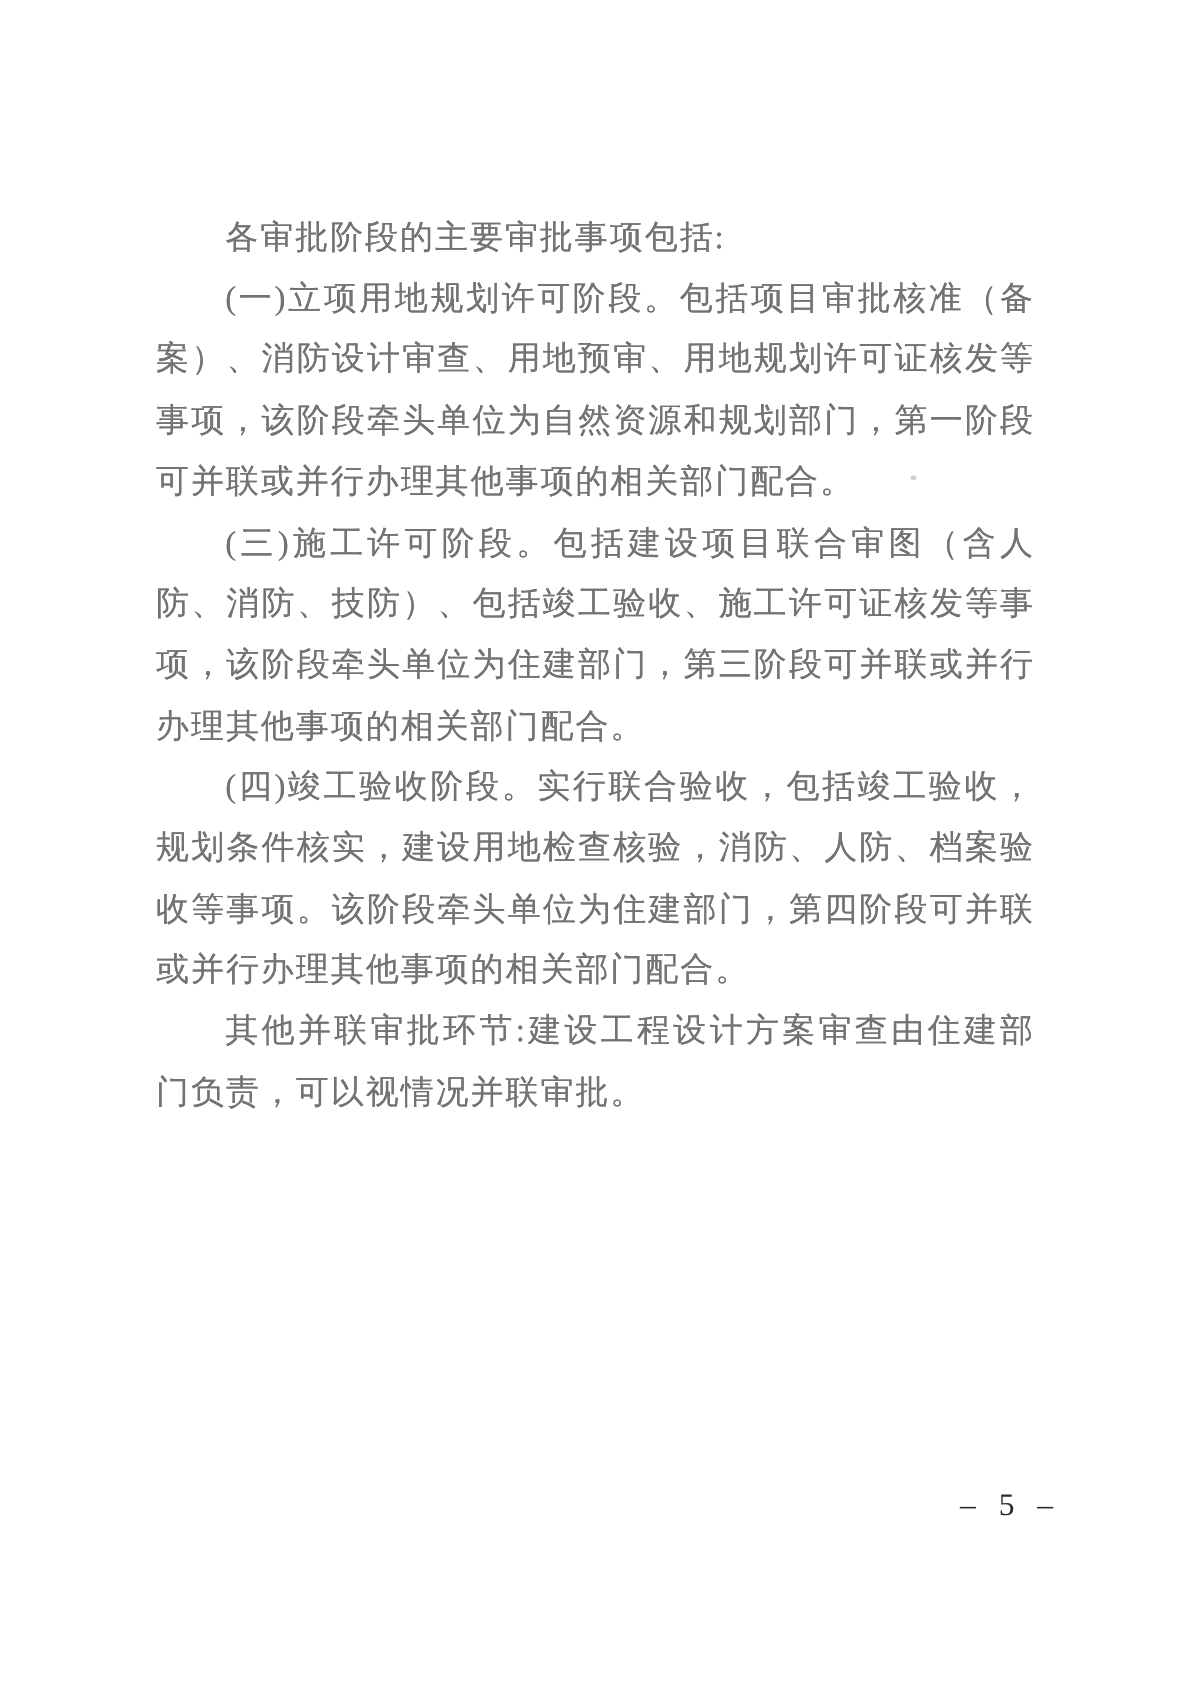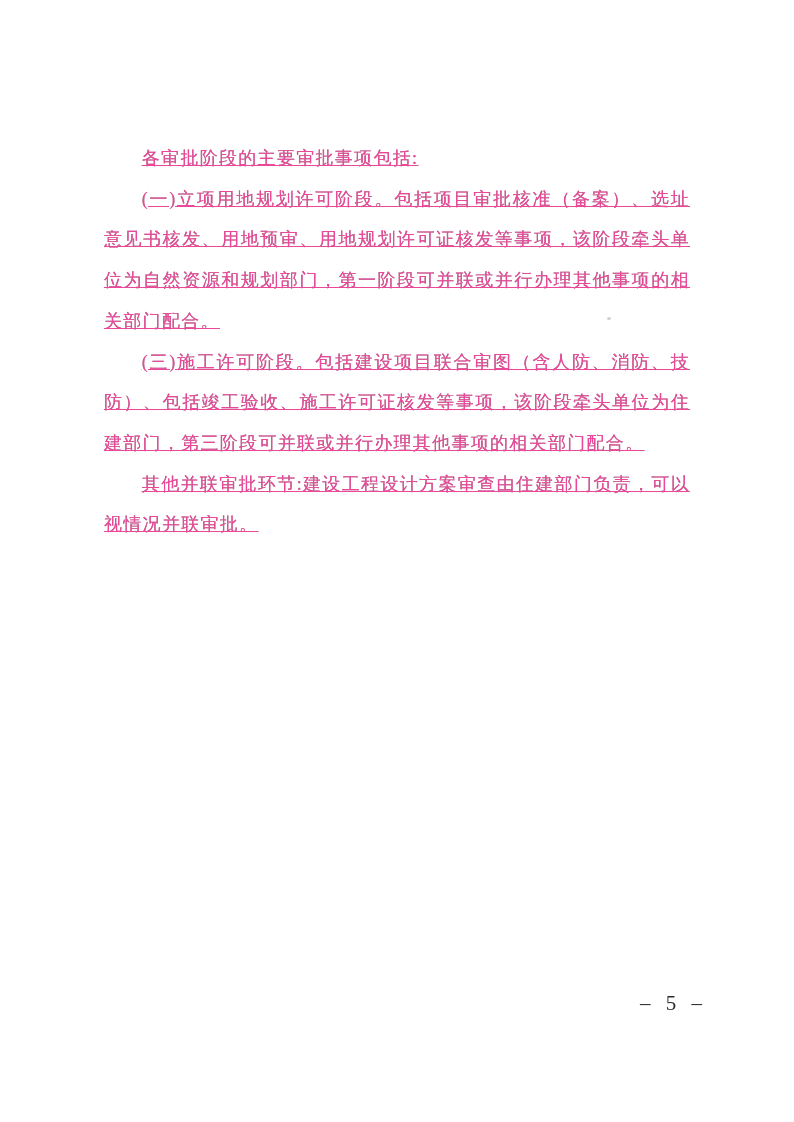--- a/index.html
+++ b/index.html
@@ -13,26 +13,25 @@
     height: 1122px;
     background: #ffffff;
     overflow: hidden;
     font-family: "Liberation Serif", "DejaVu Serif", serif;
   }
   .body-text {
     position: absolute;
     left: 104px;
     top: 138px;
     width: 586px;
-    color: #ec4899;
-    font-size: 18px;
+    color: #737373;
+    font-size: 22px;
     line-height: 40.7px;
     letter-spacing: 1.3px;
     text-align: justify;
-    text-decoration: underline;
   }
   .body-text p {
     margin: 0;
     padding: 0;
     text-indent: 2.1em;
     
     text-shadow: 0 0 0.4px rgba(40,40,40,0.55);
   }
   .page-number {
     position: absolute;
@@ -52,21 +51,22 @@
     background: rgba(120,120,120,0.35);
     border-radius: 50%;
   }
 </style>
 </head>
 <body>
 
 <div class="page">
   <div class="body-text">
       <p>各审批阶段的主要审批事项包括:</p>
-      <p>(一)立项用地规划许可阶段。包括项目审批核准（备案）、选址意见书核发、用地预审、用地规划许可证核发等事项，该阶段牵头单位为自然资源和规划部门，第一阶段可并联或并行办理其他事项的相关部门配合。</p>
+      <p>(一)立项用地规划许可阶段。包括项目审批核准（备案）、消防设计审查、用地预审、用地规划许可证核发等事项，该阶段牵头单位为自然资源和规划部门，第一阶段可并联或并行办理其他事项的相关部门配合。</p>
       <p>(三)施工许可阶段。包括建设项目联合审图（含人防、消防、技防）、包括竣工验收、施工许可证核发等事项，该阶段牵头单位为住建部门，第三阶段可并联或并行办理其他事项的相关部门配合。</p>
+      <p>(四)竣工验收阶段。实行联合验收，包括竣工验收，规划条件核实，建设用地检查核验，消防、人防、档案验收等事项。该阶段牵头单位为住建部门，第四阶段可并联或并行办理其他事项的相关部门配合。</p>
       <p>其他并联审批环节:建设工程设计方案审查由住建部门负责，可以视情况并联审批。</p>
     </div>
 
   <span class="scan-speck"></span>
 
   <div class="page-number">– 5 –</div>
 </div>
 
 </body></html>

